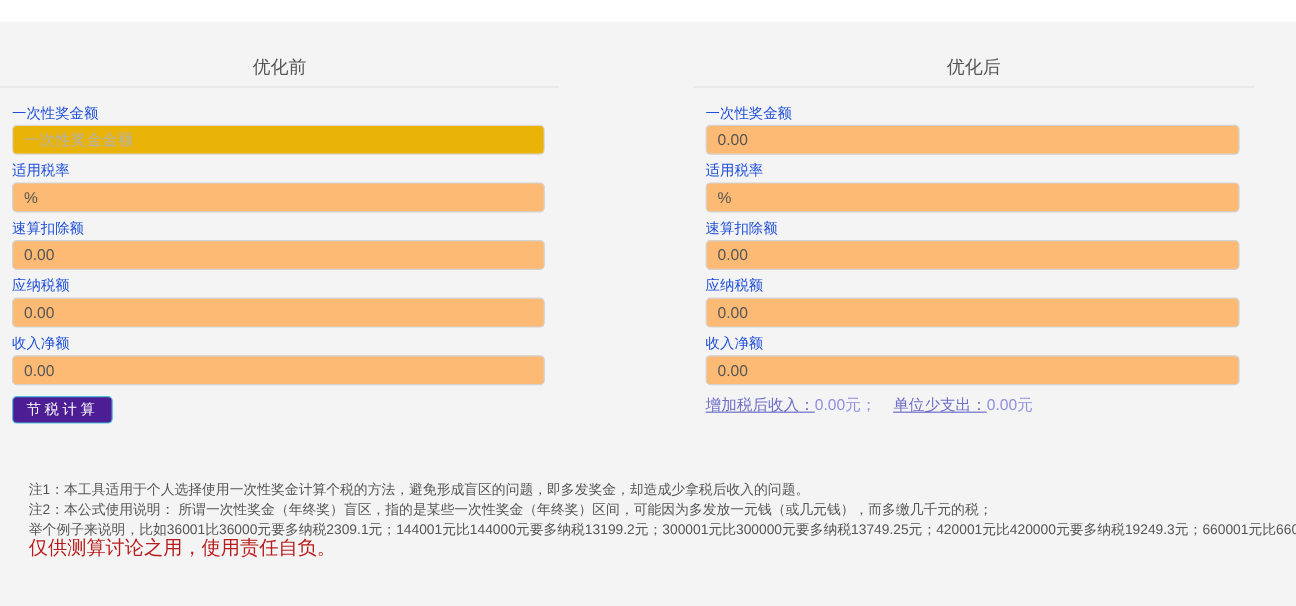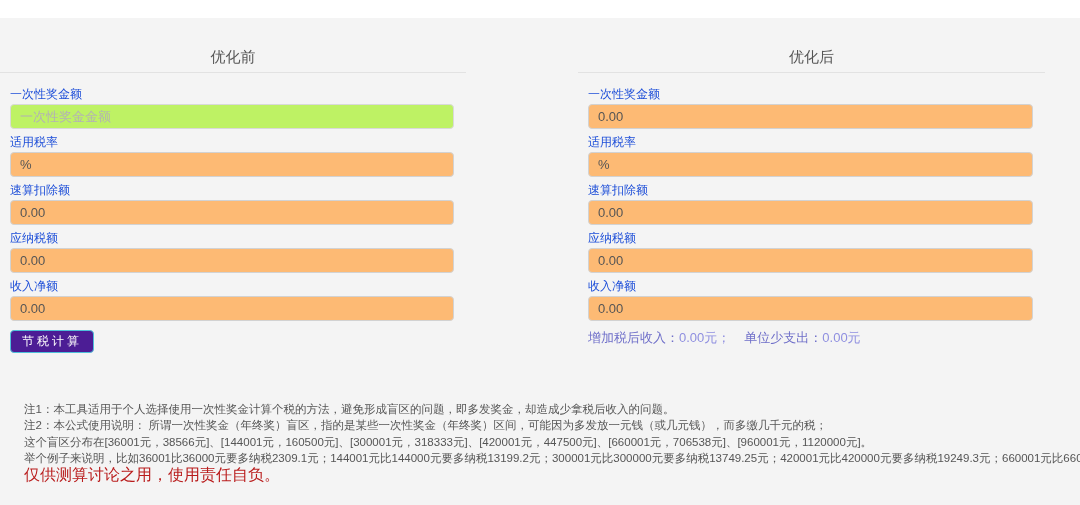--- a/index.html
+++ b/index.html
@@ -47,21 +47,21 @@
   .field-input {
     display: block;
     width: 100%;
     height: 25px;
     font-family: "Liberation Sans", sans-serif;
     font-size: 13px;
     color: #555;
     padding: 0 9px;
     border: 1px solid #d9d9d9;
     border-radius: 4px;
-    background: #bef264;
+    background: #eab308;
     outline: none;
   }
   .field-input::placeholder { color: #b3b3b3; }
   .field-input.readonly {
     background: #fdba74;
     border-color: #d2d2d2;
     color: #555;
   }
   .calc-btn {
     margin: 9px 0 0 10px;
@@ -75,21 +75,21 @@
     border: 1px solid #4fc0da;
     border-radius: 4px;
     cursor: pointer;
   }
   .result-line {
     margin: 9px 0 0 10px;
     font-size: 13px;
     line-height: 16px;
     white-space: nowrap;
   }
-  .result-label { color: #6f6fc9; }
+  .result-label { color: #6f6fc9; text-decoration: underline; }
   .result-value { color: #8f8fe0; }
   .result-gap { margin-left: 14px; }
   .notes {
     padding: 41px 0 0 24px;
   }
   .note-line {
     font-size: 11.5px;
     color: #555;
     line-height: 16.4px;
     white-space: nowrap;
@@ -180,18 +180,17 @@
       <div class="result-line">
         <span class="result-label">增加税后收入：</span><span class="result-value">0.00元；</span><span class="result-label result-gap">单位少支出：</span><span class="result-value">0.00元</span>
       </div>
     </div>
 
   </div>
 
   <div class="notes">
     <div class="note-line">注1：本工具适用于个人选择使用一次性奖金计算个税的方法，避免形成盲区的问题，即多发奖金，却造成少拿税后收入的问题。</div>
     <div class="note-line">注2：本公式使用说明： 所谓一次性奖金（年终奖）盲区，指的是某些一次性奖金（年终奖）区间，可能因为多发放一元钱（或几元钱），而多缴几千元的税；</div>
-    <div class="note-line">这个盲区分布在[36001元，38566元]、[144001元，160500元]、[300001元，318333元]、[420001元，447500元]、[660001元，706538元]、[960001元，1120000元]。</div>
     <div class="note-line">举个例子来说明，比如36001比36000元要多纳税2309.1元；144001元比144000元要多纳税13199.2元；300001元比300000元要多纳税13749.25元；420001元比420000元要多纳税19249.3元；660001元比660000元要多纳税30249.35元；</div>
     <div class="disclaimer">仅供测算讨论之用，使用责任自负。</div>
   </div>
 
 </div>
 
 </body></html>

